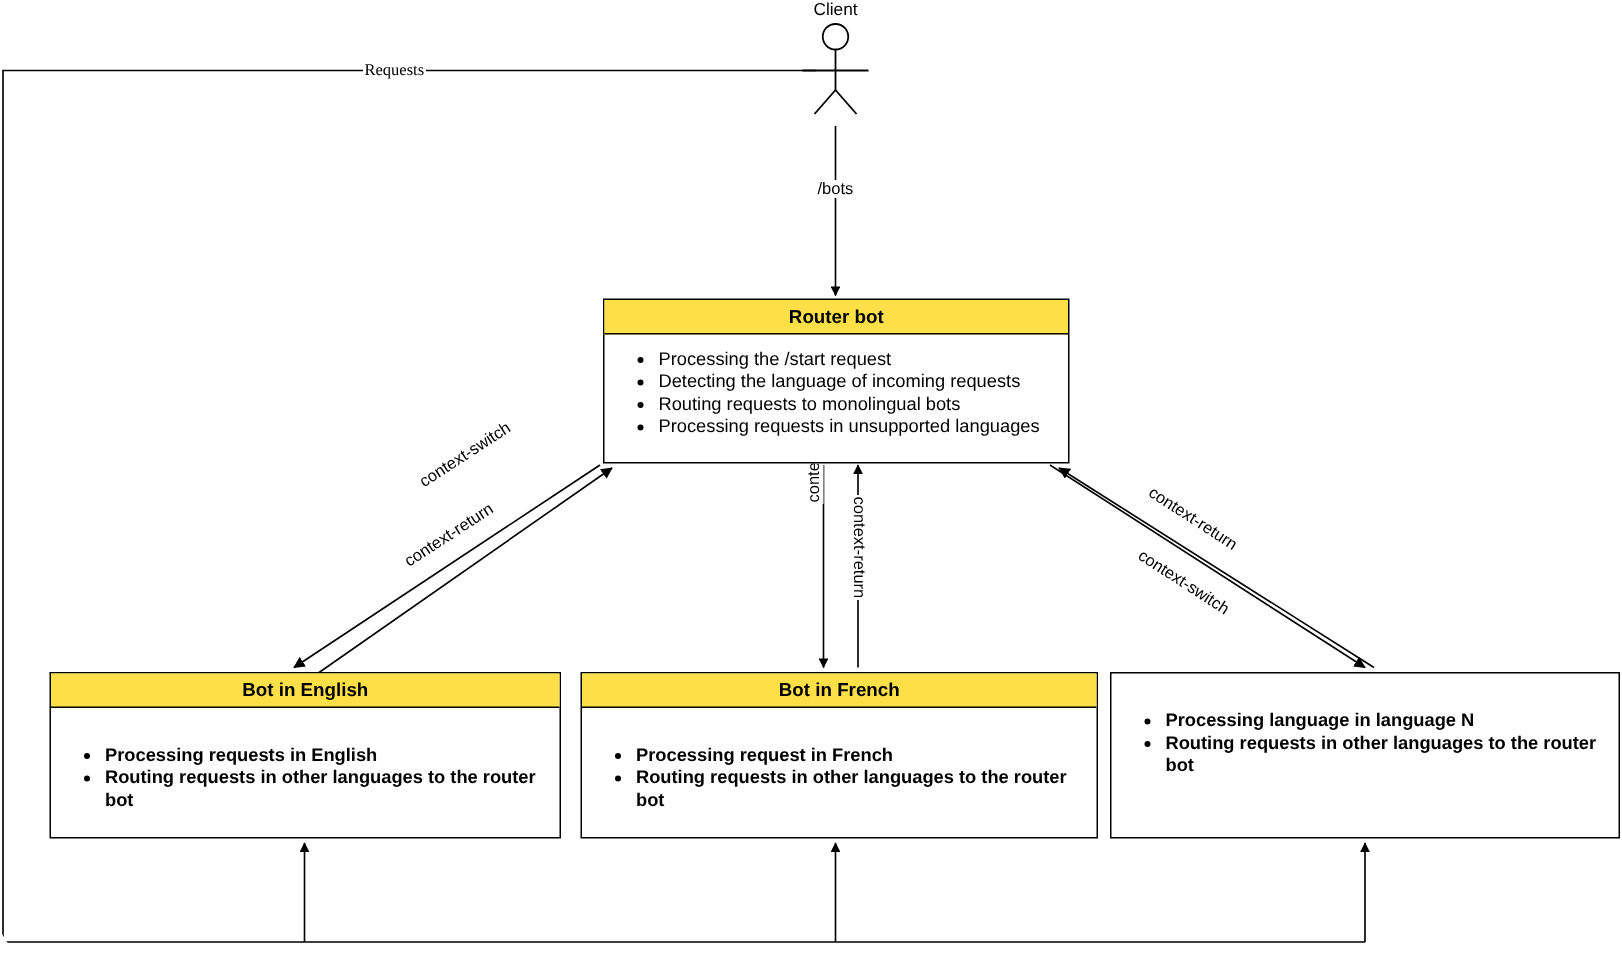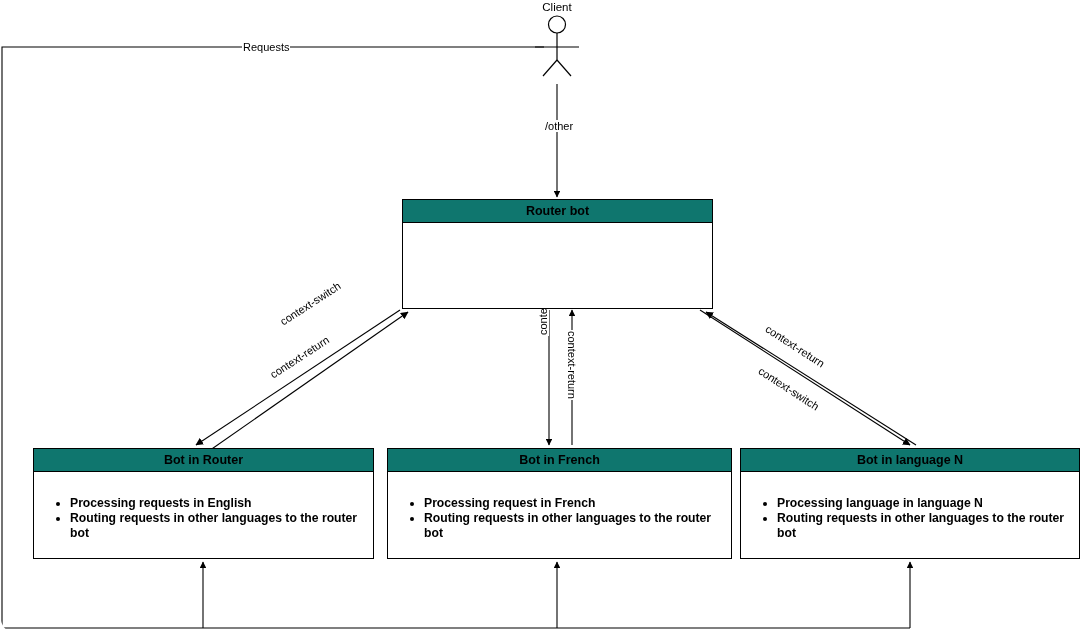--- a/index.html
+++ b/index.html
@@ -2,21 +2,21 @@
 <html><head>
 <meta charset="utf-8">
 <style>
   html,body{margin:0;padding:0;background:#ffffff;}
   body{font-family:"Liberation Sans",sans-serif;}
   #canvas{position:relative;width:1081px;height:636px;background:#ffffff;overflow:hidden;border-radius:21px;}
   svg.layer{position:absolute;left:0;top:0;width:1081px;height:636px;}
   .box{position:absolute;border:1px solid #000000;background:#ffffff;box-sizing:border-box;}
   .box-title{
     height:23px;line-height:23px;text-align:center;font-weight:bold;font-size:12.5px;
-    color:#000000;border-bottom:1px solid #000000;box-sizing:border-box;background:#0f766e;
+    color:#000000;border-bottom:1px solid #000000;box-sizing:border-box;background:#fde047;
   }
   .box-body{padding:10px 0 0 0;box-sizing:border-box;}
   .box-body ul{margin:0;padding:0 0 0 36px;list-style:disc;}
   .box-body li{font-size:12.2px;color:#000000;line-height:15px;margin:0 0 0 0;}
   .router .box-body{padding-top:9px;}
   .leaf .box-body{padding-top:24px;}
   .leaf .box-body li{line-height:15px;font-weight:bold;}
   .edge-label{
     position:absolute;font-size:11px;color:#000000;background:#ffffff;
     white-space:nowrap;padding:0 1px;line-height:12px;
@@ -80,62 +80,69 @@
     <g stroke="#000000" stroke-width="1.1" fill="none">
       <line x1="916" y1="445" x2="706" y2="312" marker-end="url(#arrowOpen)"></line>
     </g>
     <g stroke="#000000" stroke-width="1.1" fill="none">
       <line x1="700" y1="310" x2="910" y2="445" marker-end="url(#arrowOpen)"></line>
     </g>
   </svg>
 
   <div class="actor-label" style="left:507px;top:1px;width:100px;">Client</div>
 
-  <div class="edge-label" style="left:242px;top:41px;">Requests</div>
+  <div class="edge-label" style="left:242px;top:41px;font-family:Liberation Serif, serif;">Requests</div>
 
-  <div class="edge-label" style="left:544px;top:120px;">/other</div>
+  <div class="edge-label" style="left:544px;top:120px;">/bots</div>
 
   <div class="edge-label" style="left:277px;top:318px;transform:rotate(-33deg);transform-origin:left top;">context-switch</div>
 
   <div class="edge-label" style="left:267px;top:371px;transform:rotate(-33deg);transform-origin:left top;">context-return</div>
 
   <div class="edge-label" style="left:537px;top:336px;transform:rotate(-90deg);transform-origin:left top;">context-switch</div>
 
   <div class="edge-label" style="left:578px;top:330px;transform:rotate(90deg);transform-origin:left top;">context-return</div>
 
   <div class="edge-label" style="left:769px;top:322px;transform:rotate(33deg);transform-origin:left top;">context-return</div>
 
   <div class="edge-label" style="left:762px;top:364px;transform:rotate(33deg);transform-origin:left top;">context-switch</div>
 
   <div class="box router" style="left:402px;top:199px;width:311px;height:110px;">
     <div class="box-title">Router bot</div>
+    <div class="box-body">
+      <ul>
+        <li>Processing the /start request</li>
+        <li>Detecting the language of incoming requests</li>
+        <li>Routing requests to monolingual bots</li>
+        <li>Processing requests in unsupported languages</li>
+      </ul>
+    </div>
   </div>
 
   <div class="box leaf" style="left:33px;top:448px;width:341px;height:111px;">
-    <div class="box-title">Bot in Router</div>
+    <div class="box-title">Bot in English</div>
     <div class="box-body">
       <ul>
         <li>Processing requests in English</li>
         <li>Routing requests in other languages to the router bot</li>
       </ul>
     </div>
   </div>
 
   <div class="box leaf" style="left:387px;top:448px;width:345px;height:111px;">
     <div class="box-title">Bot in French</div>
     <div class="box-body">
       <ul>
         <li>Processing request in French</li>
         <li>Routing requests in other languages to the router bot</li>
       </ul>
     </div>
   </div>
 
   <div class="box leaf" style="left:740px;top:448px;width:340px;height:111px;">
-    <div class="box-title">Bot in language N</div>
     <div class="box-body">
       <ul>
         <li>Processing language in language N</li>
         <li>Routing requests in other languages to the router bot</li>
       </ul>
     </div>
   </div>
 
 </div>
 

